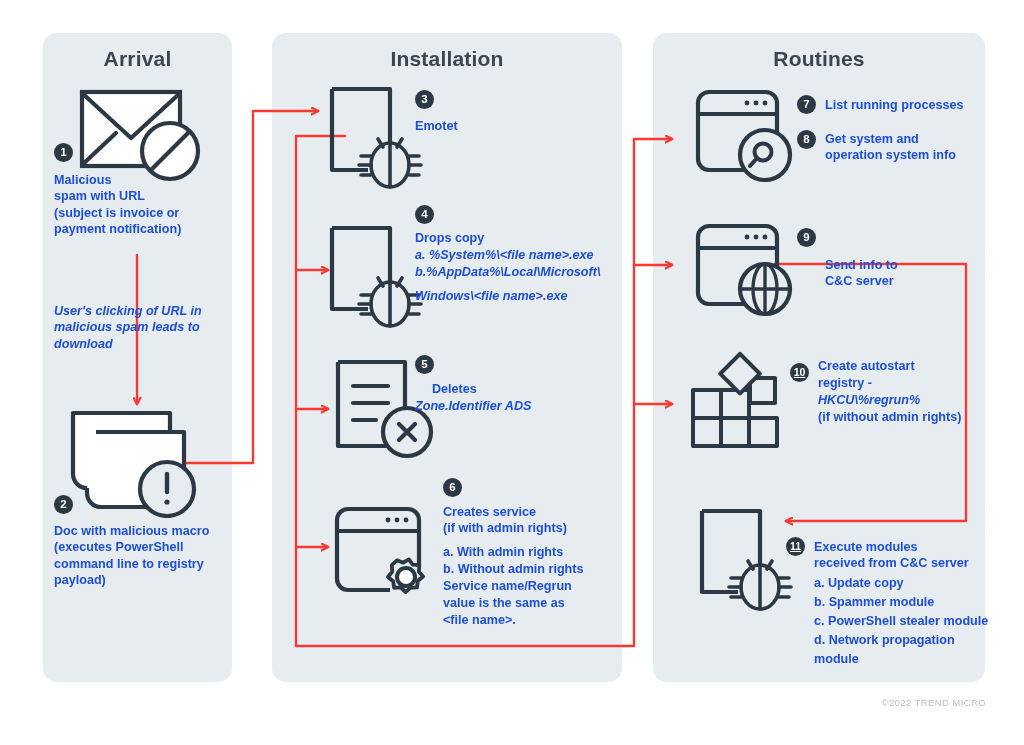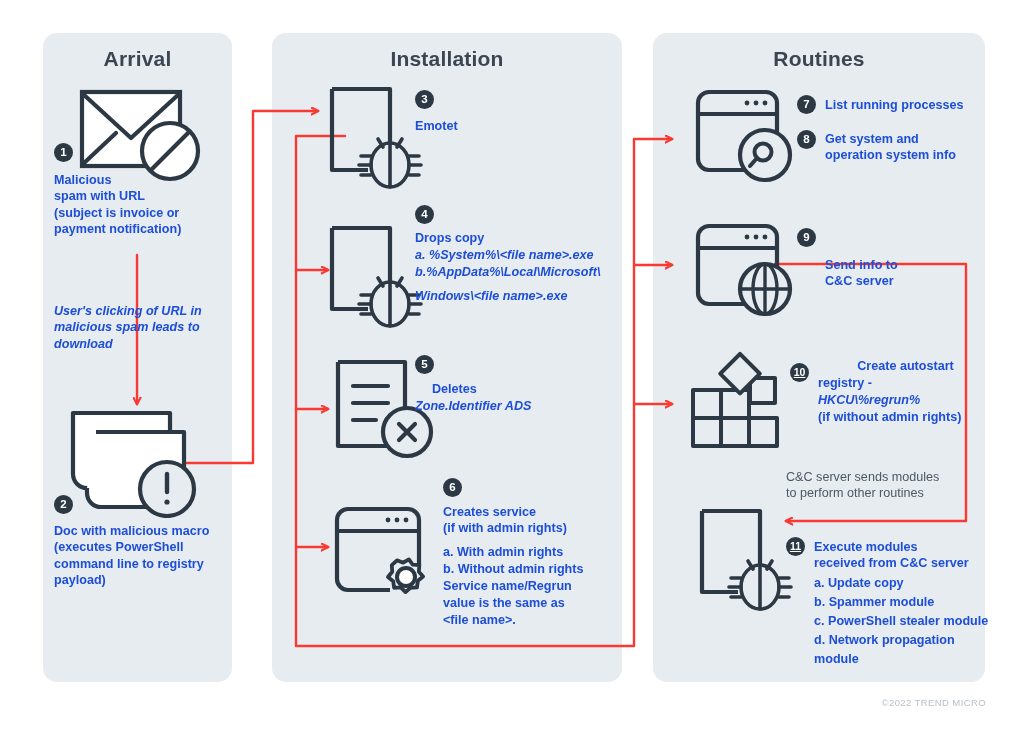--- a/index.html
+++ b/index.html
@@ -266,27 +266,25 @@
       <rect x="5" y="68" width="28" height="28"></rect>
       <rect x="33" y="68" width="28" height="28"></rect>
       <rect x="33" y="40" width="28" height="28"></rect>
       <rect x="61" y="68" width="28" height="28"></rect>
       <rect x="62" y="28" width="25" height="25"></rect>
       <rect x="-10" y="-10" width="28" height="28" transform="translate(52,18) rotate(45)"></rect>
     </g>
   </svg>
 
   <div class="badge wide" style="left:790px;top:363px;">10</div>
-  <div class="txt" style="left:818px;top:358px;width:175px;text-align:center;">Create autostart</div>
+  <div class="txt" style="left:818px;top:358px;width:175px;">Create autostart</div>
   <div class="txt" style="left:818px;top:375px;width:175px;">registry -</div>
   <div class="txt ital" style="left:818px;top:392px;width:175px;">HKCU\%regrun%</div>
   <div class="txt" style="left:818px;top:409px;width:185px;">(if without admin rights)</div>
 
-  <div class="note" style="left:786px;top:469px;width:200px;">C&amp;C server sends modules
-to perform other routines</div>
 
   <svg class="icon" style="left:698px;top:508px;" width="100" height="105" viewBox="0 0 100 105">
     <path d="M4,3 H62 V18" fill="none" stroke="#2d3845" stroke-width="4.2" stroke-linejoin="round"></path>
     <path d="M4,3 V84 H40" fill="none" stroke="#2d3845" stroke-width="4.2" stroke-linejoin="round"></path>
     <path d="M62,18 V62" fill="none" stroke="#2d3845" stroke-width="4.2"></path>
     <g stroke="#2d3845" stroke-width="3.6" fill="#e7ecf0" stroke-linecap="round">
       <ellipse cx="62" cy="79" rx="19" ry="22"></ellipse>
       <path d="M62,57 V101" fill="none"></path>
       <path d="M55,61 L50,53 M69,61 L74,53" fill="none"></path>
       <path d="M43,70 H33 M43,79 H31 M43,89 H33" fill="none"></path>

